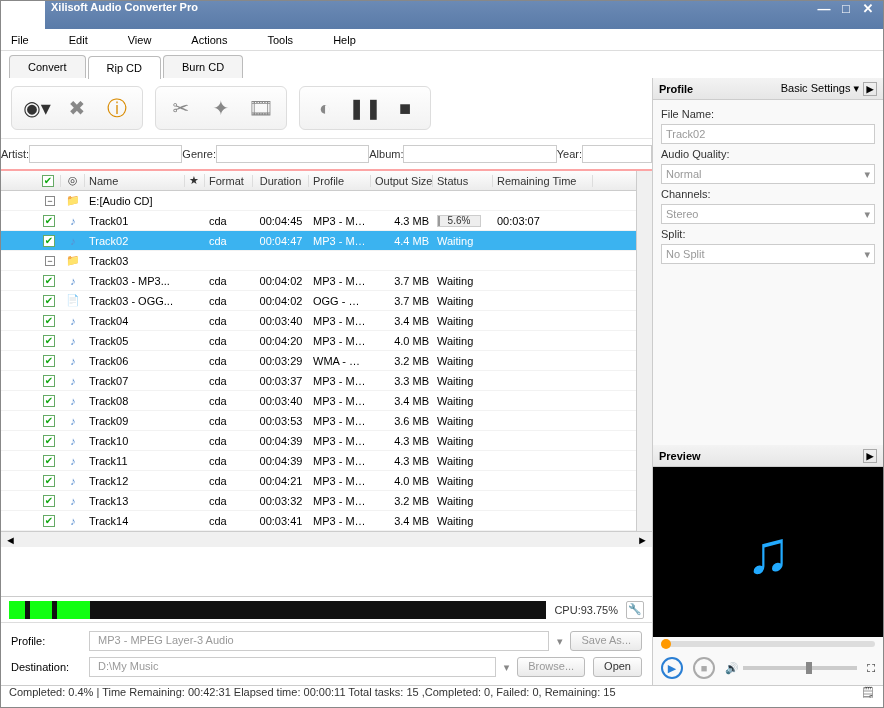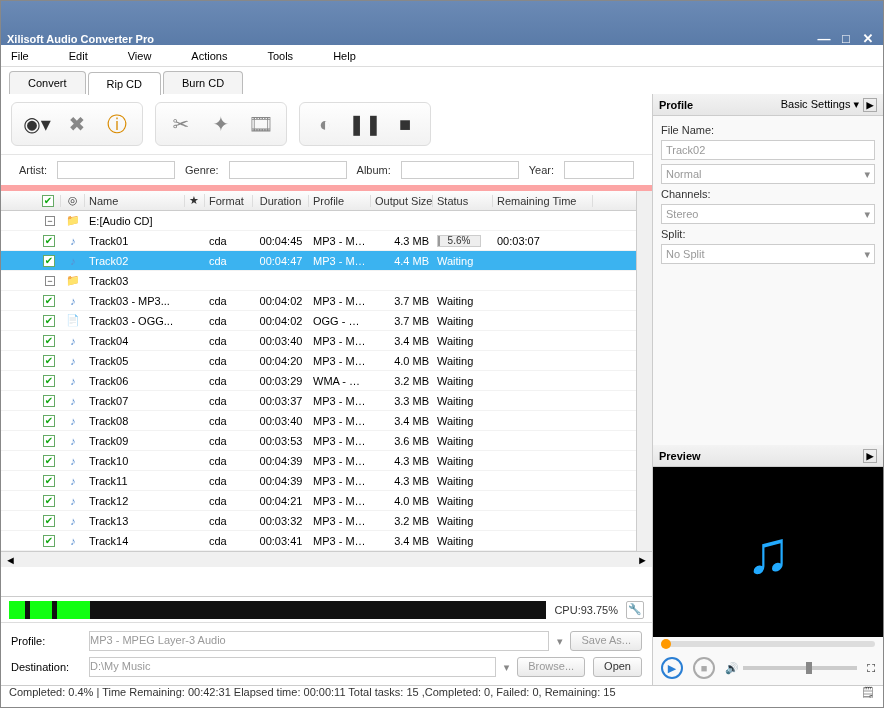--- a/index.html
+++ b/index.html
@@ -1,32 +1,32 @@
 <!DOCTYPE html>
 <html><head>
 <meta charset="utf-8">
 <style>
 * { box-sizing: border-box; margin: 0; padding: 0; font-family: Tahoma, Arial, sans-serif; font-size: 11px; }
 body { background: #fff; width: 884px; height: 708px; overflow: hidden; border: 1px solid #888; display: flex; flex-direction: column; }
-.titlebar { background: linear-gradient(#6b8ab5,#5a7ba8); height: 44px; display:flex; align-items:flex-end; color:#fff; font-weight:bold; padding:0 6px; }
+.titlebar { background: linear-gradient(#6b8ab5,#5a7ba8); height: 28px; display:flex; align-items:flex-start; color:#fff; font-weight:bold; padding:0 6px;margin-left:44px; }
 .titlebar .spacer{flex:1}
 .titlebar .wbtn{width:18px;height:14px;margin-left:4px;display:flex;align-items:center;justify-content:center;font-weight:bold;font-size:13px;cursor:default}
 .menubar { background:#fff; height:22px; display:flex; align-items:center; padding:4px 10px; gap:40px; border-bottom:1px solid #ddd;}
 .menubar span{cursor:default}
 .tabrow{display:flex;padding:4px 8px 0 8px;gap:2px}
 .tab{border:1px solid #bbb;border-bottom:none;border-radius:4px 4px 0 0;padding:5px 18px;background:#f4f4f4;cursor:default}
 .tab.active{background:#fff;font-weight:normal;position:relative;top:1px}
 .maincols{flex:1;display:flex;min-height:0}
 .leftpane{flex:1;display:flex;flex-direction:column;border-right:1px solid #ccc;min-width:0}
 .rightpane{width:230px;display:flex;flex-direction:column;background:#f9f9f9}
 .toolbar{display:flex;gap:12px;padding:8px 10px;border-bottom:1px solid #e5e5e5}
 .tbgroup{border:1px solid #ddd;border-radius:6px;padding:6px 10px;display:flex;gap:10px;align-items:center;background:linear-gradient(#fefefe,#f2f2f2)}
 .tbicon{width:30px;height:30px;display:flex;align-items:center;justify-content:center;font-size:20px;color:#888}
 .tbicon.dark{color:#333}
-.metarow{display:flex;gap:10px;align-items:center;padding:6px 18px;border-bottom:6px solid #fca5a5}
+.metarow{display:flex;gap:0;align-items:center;padding:6px 0;border-bottom:2px solid #fca5a5}
 .metarow label{color:#333}
 .metarow input{flex:1;border:1px solid #ccc;height:18px;padding:0 3px;min-width:40px}
 .gridwrap{flex:1;overflow:hidden;position:relative;display:flex;flex-direction:column}
 .gridhead{display:flex;background:linear-gradient(#fdfdfd,#ececec);border-bottom:1px solid #ccc;height:20px;align-items:center;font-size:11px;color:#333}
 .gh{border-right:1px solid #ddd;padding:0 4px;overflow:hidden;white-space:nowrap}
 .gridbody{flex:1;overflow:auto}
 .grow{display:flex;height:20px;align-items:center;border-bottom:1px solid #f2f2f2}
 .grow.sel{background:#3bb3f0;color:#fff}
 .gc{padding:0 4px;overflow:hidden;white-space:nowrap;text-overflow:ellipsis}
 .c-chk{width:60px;display:flex;justify-content:flex-end;padding-right:6px}
@@ -41,21 +41,21 @@
 .c-rem{width:100px;text-align:left}
 .hscroll{height:16px;background:#f0f0f0;border-top:1px solid #ccc;display:flex;align-items:center}
 .cpubar{height:26px;border-top:1px solid #ccc;display:flex;align-items:center;padding:0 8px;gap:8px}
 .wave{flex:1;height:18px;background:#111;position:relative}
 .wave .g{position:absolute;top:0;height:100%;background:#1f1}
 .cpulabel{color:#333}
 .wrench{width:18px;height:18px;border:1px solid #bbb;display:flex;align-items:center;justify-content:center;border-radius:2px}
 .destarea{padding:8px 10px;display:flex;flex-direction:column;gap:6px;border-top:1px solid #ddd}
 .destrow{display:flex;align-items:center;gap:8px}
 .destrow label{width:70px}
-.destrow .field{flex:1;border:1px solid #ccc;height:20px;padding:2px 0;color:#999;background:#fff}
+.destrow .field{flex:1;border:1px solid #ccc;height:20px;padding:2px 8px;color:#999;background:#fff}
 .btn{border:1px solid #bbb;border-radius:3px;background:linear-gradient(#fefefe,#eaeaea);padding:2px 10px;height:20px;cursor:default;color:#999}
 .btn.en{color:#333}
 .statusbar{border-top:1px solid #ccc;height:22px;display:flex;align-items:flex-start;padding:0 8px;color:#333;gap:4px;font-size:11px}
 .panelhdr{background:linear-gradient(#f3f3f3,#e6e6e6);border-bottom:1px solid #ccc;height:22px;display:flex;align-items:center;padding:0 6px;font-weight:bold}
 .panelhdr .sp{flex:1}
 .panelhdr .sub{font-weight:normal}
 .tri{width:14px;height:14px;border:1px solid #aaa;display:flex;align-items:center;justify-content:center;margin-left:4px;font-size:9px}
 .profilebody{padding:8px;display:flex;flex-direction:column;gap:4px}
 .profilebody label{color:#333}
 .pinput{border:1px solid #ccc;height:20px;padding:2px 4px;color:#999;background:#fff;display:flex;align-items:center;justify-content:space-between}
@@ -453,20 +453,21 @@
       <span>Profile</span>
       <span class="sp"></span>
       <span class="sub">Basic Settings ▾</span>
       <span class="tri">▶</span>
     </div>
     <div class="profilebody">
       <label>File Name:</label>
       <div class="pinput">
           <span>Track02</span>
         </div>
+      <label>Audio Quality:</label>
       <div class="pinput">
           <span>Normal</span>
           <span class="dd">▾</span>
         </div>
       <label>Channels:</label>
       <div class="pinput">
           <span>Stereo</span>
           <span class="dd">▾</span>
         </div>
       <label>Split:</label>

